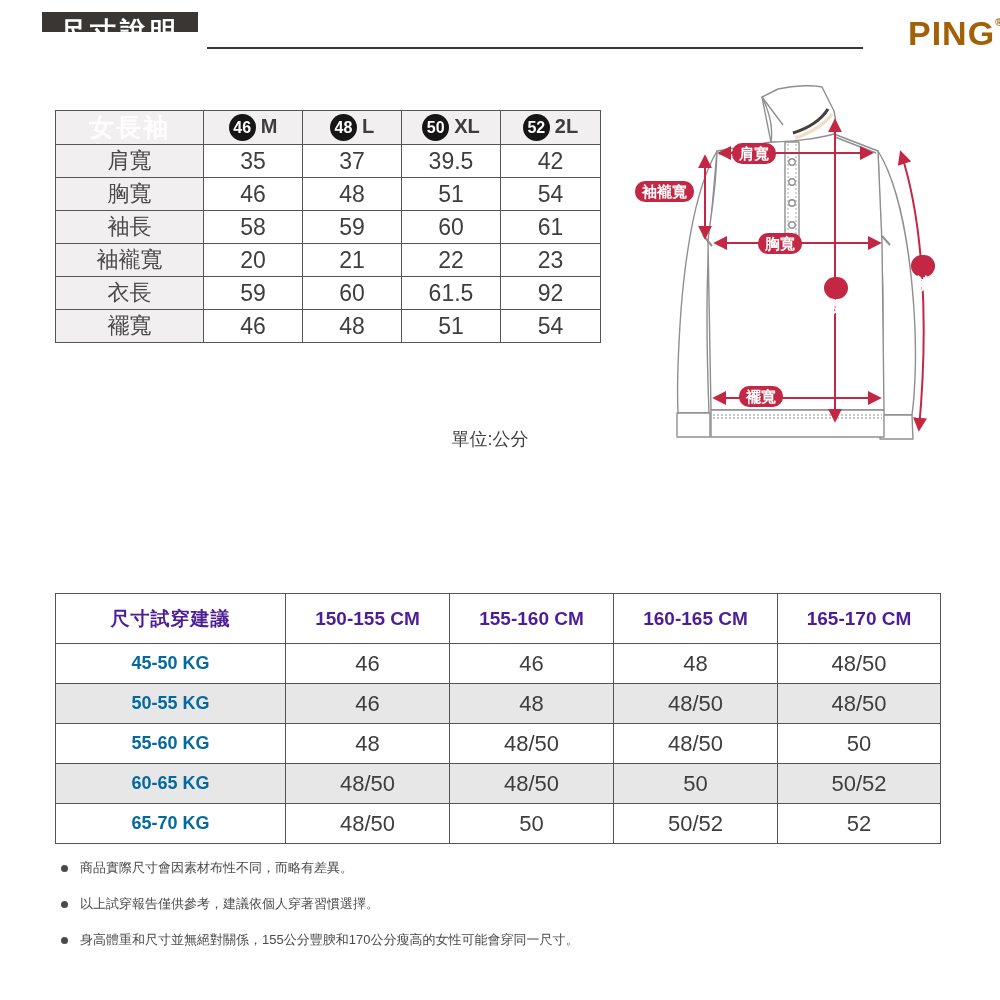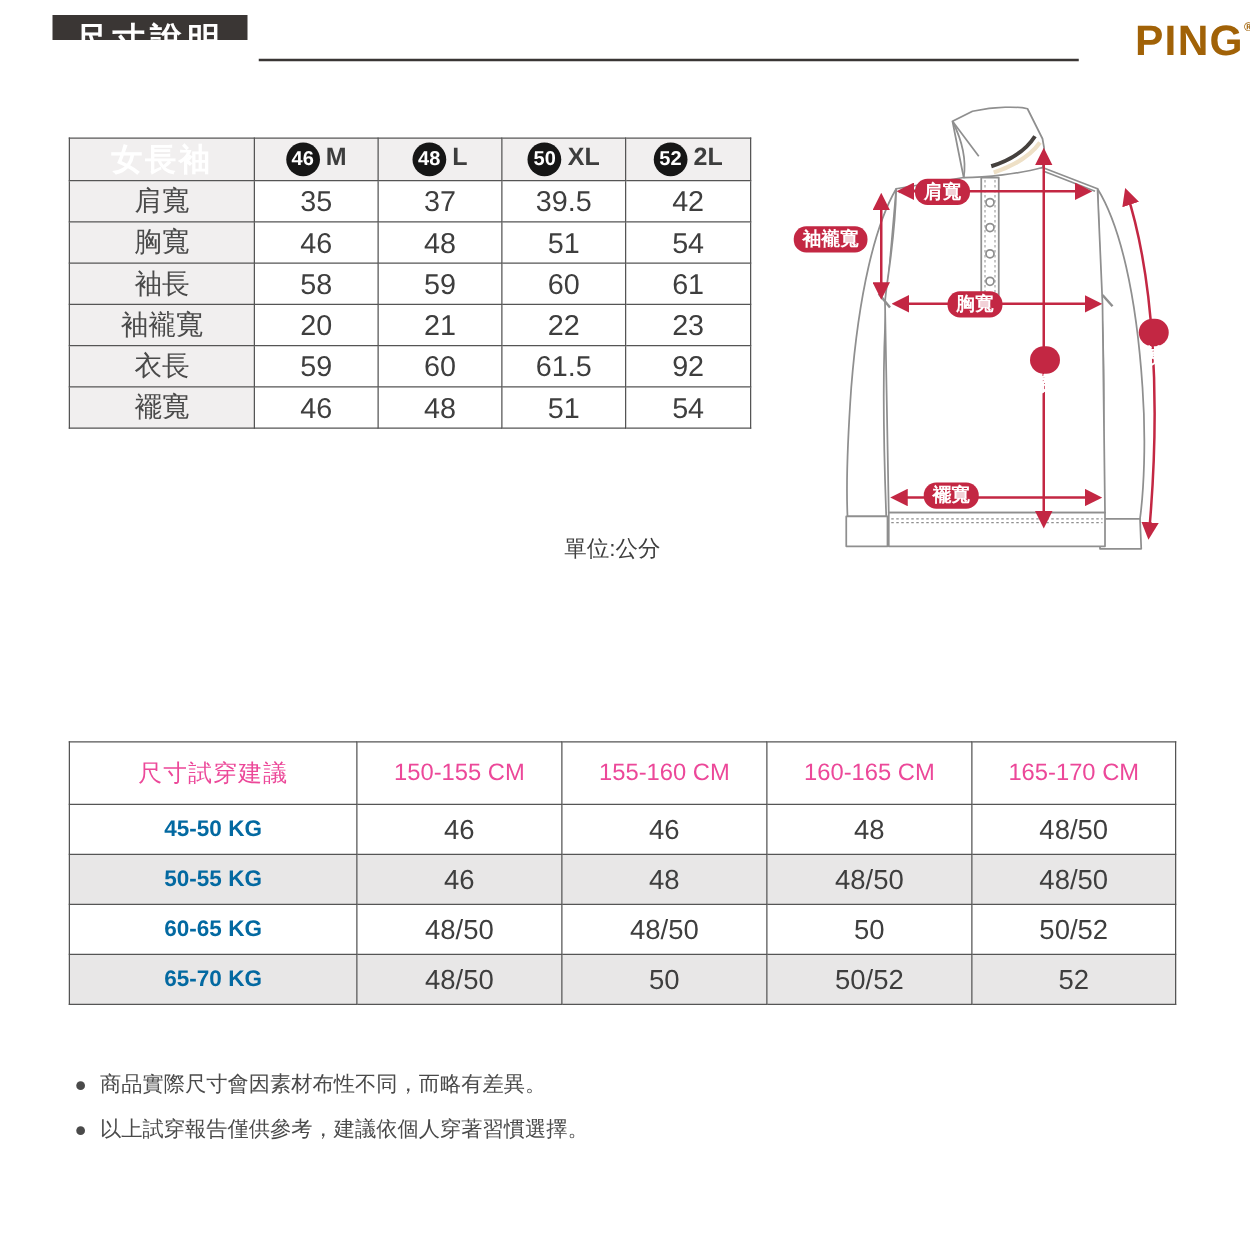--- a/index.html
+++ b/index.html
@@ -28,29 +28,29 @@
   .size-table tbody th{background:#f1efef;font-weight:normal;font-size:22px;color:#4a4a4a;}
   .size-table tbody td{background:#fff;font-size:23px;}
   .unit-note{position:absolute;left:380px;top:427px;width:220px;text-align:center;
     font-size:18px;color:#3e3e3e;}
 
   
   .fit-table{position:absolute;left:55px;top:593px;width:885px;}
   .fit-table thead tr{height:50px;}
   .fit-table tbody tr{height:40px;}
   .fit-title-cell{background:#e9b6c3;color:#fff;font-size:24px;font-weight:bold;letter-spacing:1px;}
-  .fit-table thead th{background:#fff;font-weight:normal;font-size:19px;color:#ec4899;}
+  .fit-table thead th{background:#fff;font-weight:bold;font-size:19px;color:#4c1d95;}
   .fit-table tbody th{font-size:18px;font-weight:bold;color:#0369a1;background:#fff;}
   .fit-table tbody td{font-size:22px;background:#fff;}
   .fit-table tbody tr:nth-child(even) th,
   .fit-table tbody tr:nth-child(even) td{background:#e8e7e7;}
 
   
   .notes{position:absolute;left:58px;top:850px;margin:0;padding:0;list-style:none;}
-  .notes li{font-size:17px;color:#4a4a4a;line-height:36px;position:relative;padding-left:22px;}
+  .notes li{font-size:13px;color:#4a4a4a;line-height:36px;position:relative;padding-left:22px;}
   .notes li::before{content:"";position:absolute;left:3px;top:15px;width:7px;height:7px;
     border-radius:50%;background:#4a4a4a;}
 
   
   .diagram{position:absolute;left:620px;top:85px;width:380px;height:380px;}
   .diagram svg{position:absolute;left:0;top:0;}
   .badge{position:absolute;background:#c32743;color:#fff;font-weight:bold;font-size:15px;
     text-align:center;border-radius:10px;}
   .hbadge{padding:2px 7px;line-height:17px;}
   .vbadge{writing-mode:vertical-rl;text-orientation:upright;padding:8px 3px;line-height:18px;
@@ -217,32 +217,40 @@
         <td>48/50</td>
       </tr>
       <tr>
         <th>50-55 KG</th>
         <td>46</td>
         <td>48</td>
         <td>48/50</td>
         <td>48/50</td>
       </tr>
       <tr>
+        <th>55-60 KG</th>
+        <td>48</td>
+        <td>48/50</td>
+        <td>48/50</td>
+        <td>50</td>
+      </tr>
+      <tr>
         <th>60-65 KG</th>
         <td>48/50</td>
         <td>48/50</td>
         <td>50</td>
         <td>50/52</td>
       </tr>
       <tr>
         <th>65-70 KG</th>
         <td>48/50</td>
         <td>50</td>
         <td>50/52</td>
         <td>52</td>
       </tr>
     </tbody>
 </table>
 
 <ul class="notes" id="notes-list">
     <li>商品實際尺寸會因素材布性不同，而略有差異。</li>
     <li>以上試穿報告僅供參考，建議依個人穿著習慣選擇。</li>
+    <li>身高體重和尺寸並無絕對關係，155公分豐腴和170公分瘦高的女性可能會穿同一尺寸。</li>
   </ul>
 
 </body></html>

